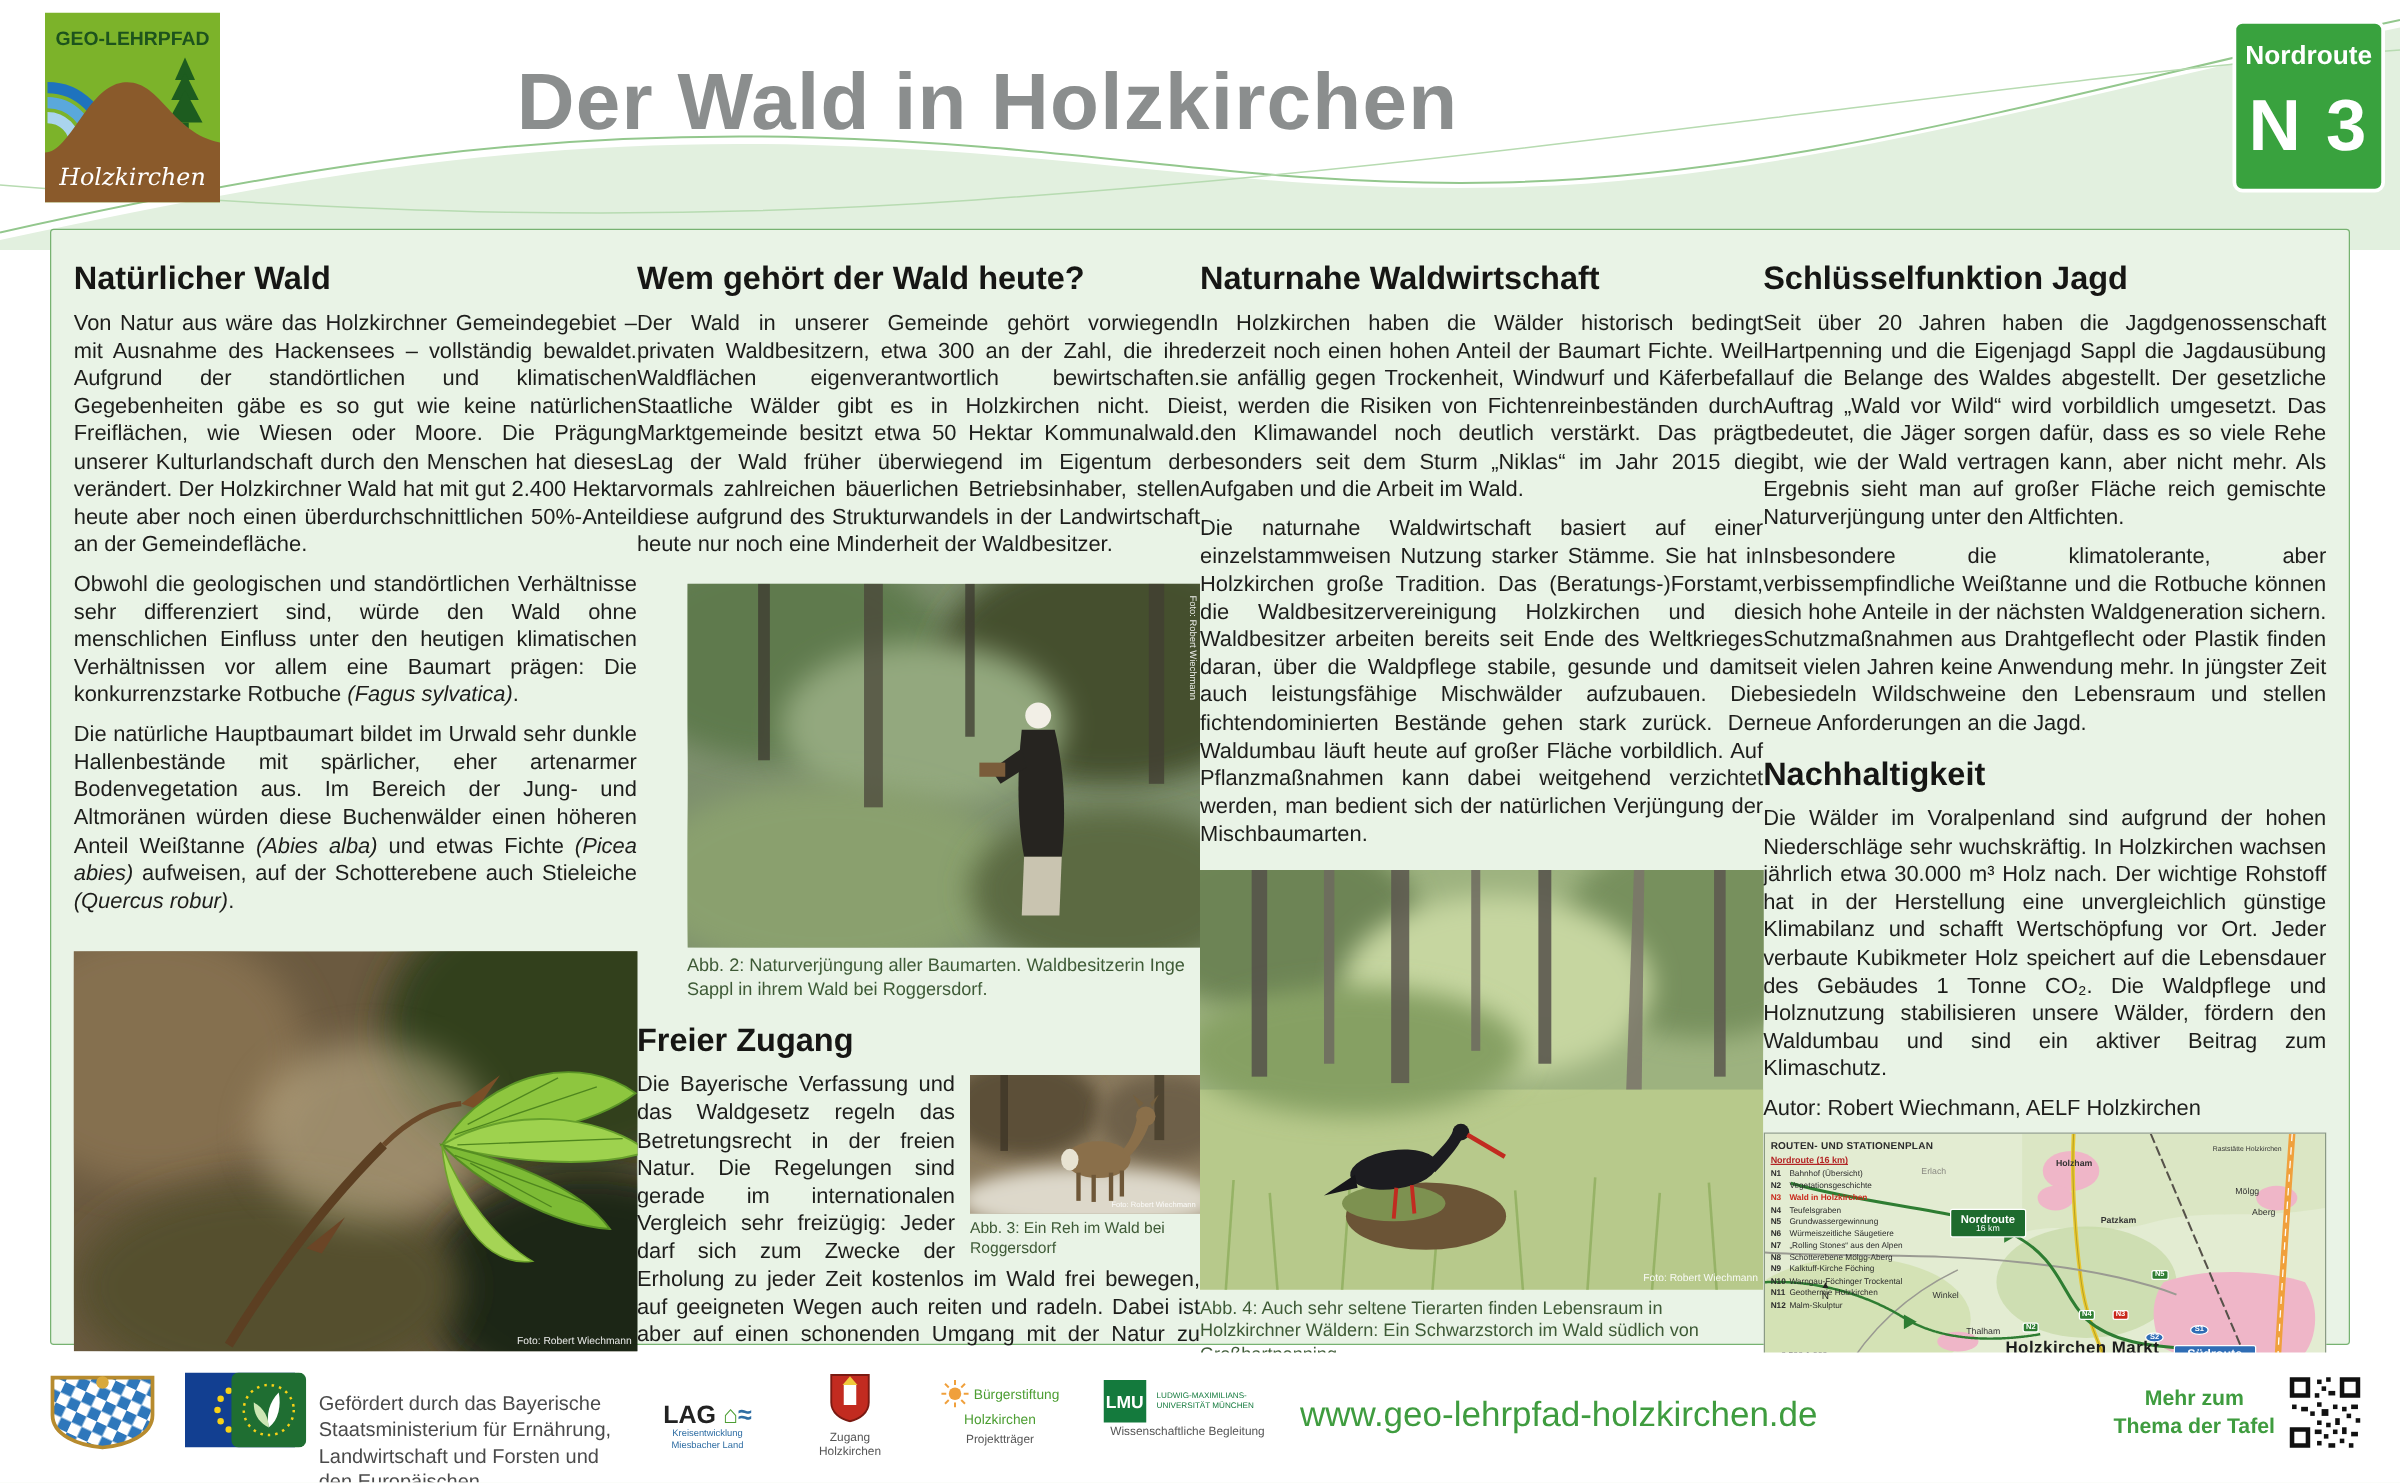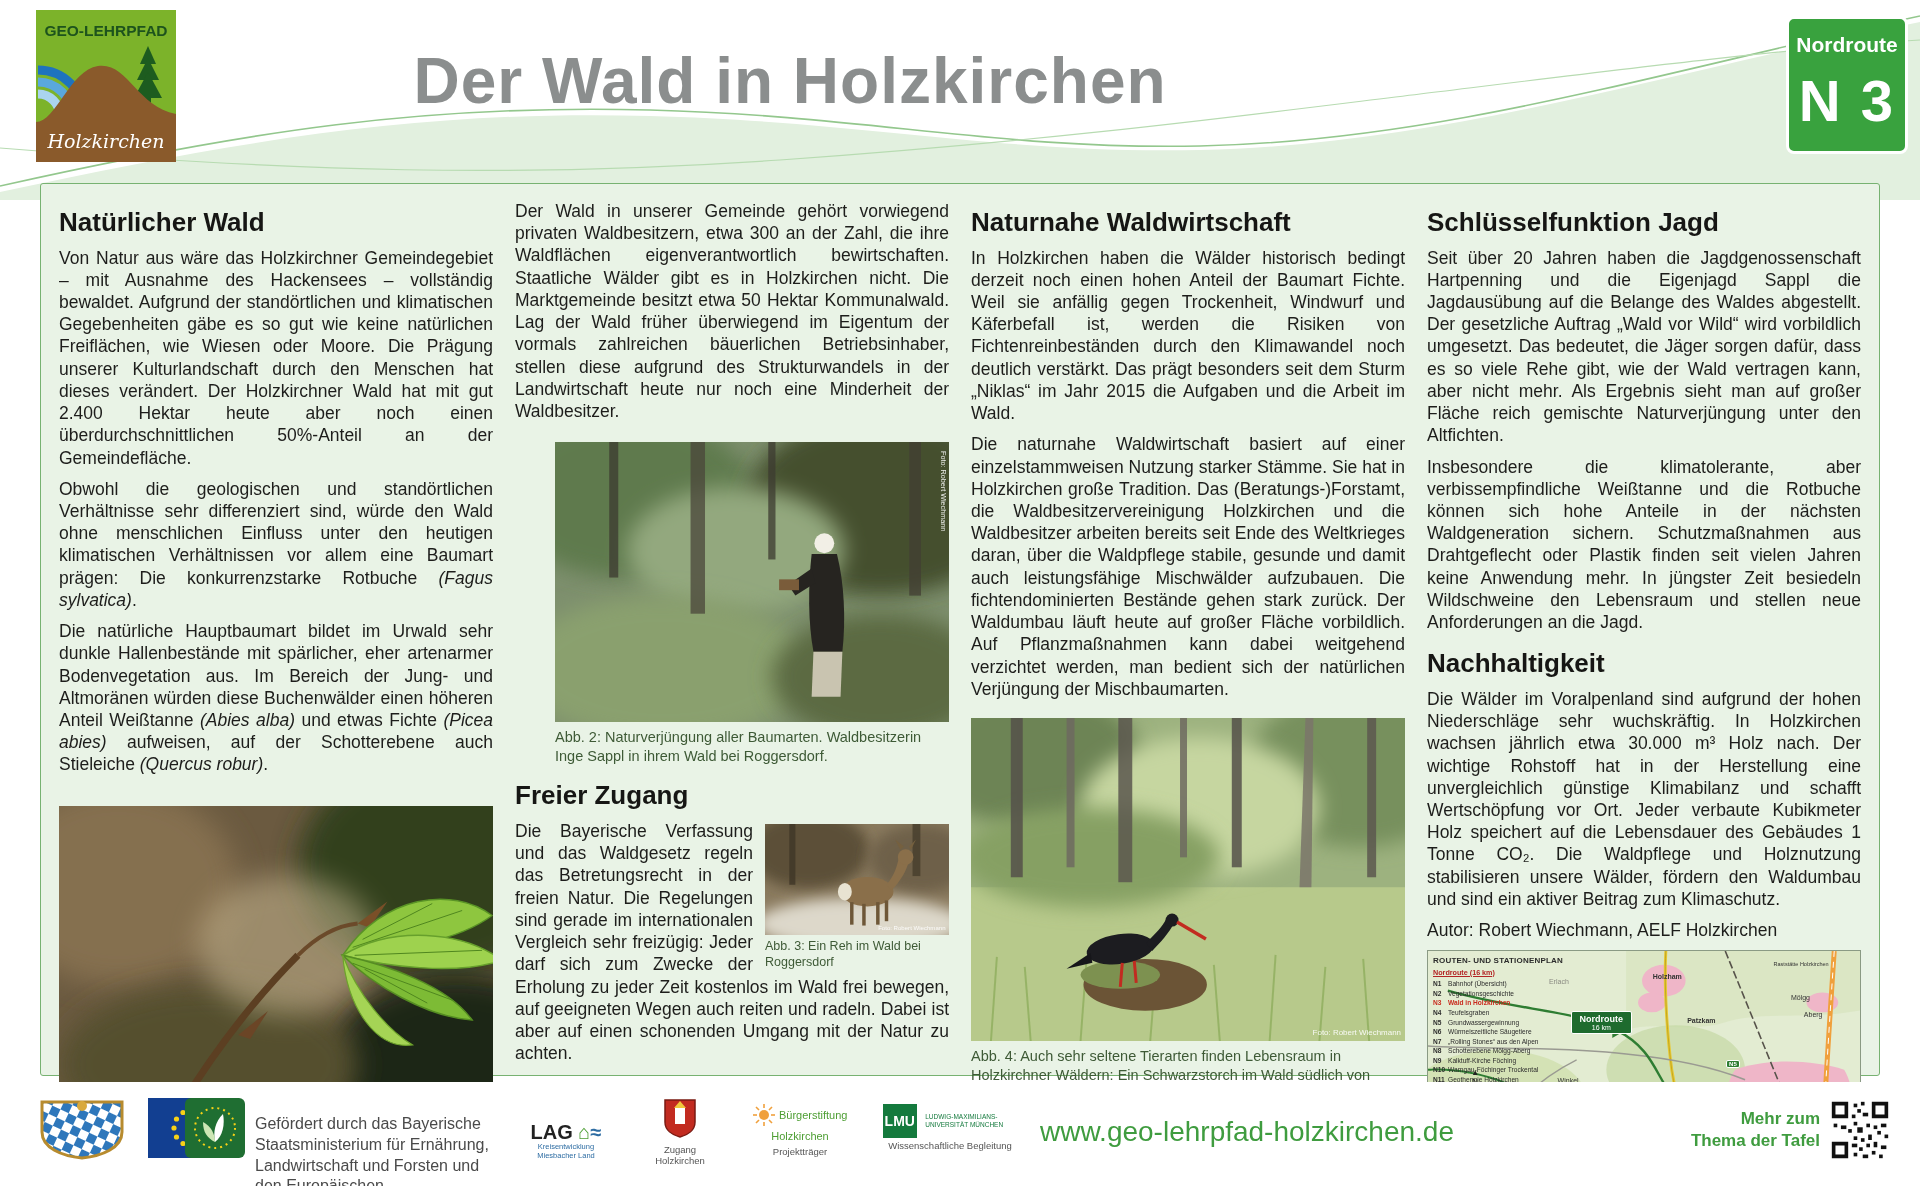--- a/index.html
+++ b/index.html
@@ -10,21 +10,21 @@
   .logo{position:absolute;left:36px;top:10px;width:140px;height:152px;}
   .page-title{position:absolute;left:260px;top:44px;width:1060px;text-align:center;
               font-size:64px;font-weight:bold;color:#8b8e8e;letter-spacing:1px;}
   .route-badge{position:absolute;right:12px;top:16px;width:122px;height:138px;background:#39a23e;
                border:3px solid #fff;border-radius:8px;box-sizing:border-box;text-align:center;color:#fff;}
   .route-badge .rb1{display:block;margin-top:14px;font-size:21px;font-weight:bold;}
   .route-badge .rb2{display:block;margin-top:10px;font-size:58px;font-weight:bold;letter-spacing:2px;}
   
   .panel{position:absolute;left:40px;top:183px;width:1840px;height:893px;background:#e9f3e6;
          border:1.5px solid #77b271;border-radius:3px;box-sizing:border-box;
-         display:grid;grid-template-columns:repeat(4,1fr);column-gap:22px;padding:16px 18px 14px 18px;}
+         display:grid;grid-template-columns:repeat(4,1fr);padding:16px 18px 14px 18px;}
   .col{min-width:0;}
   .col h3{font-size:26px;line-height:1.1;margin:8px 0 10px 0;color:#161614;}
   .col h3.h2nd{margin-top:16px;}
   .col p{font-size:17.5px;line-height:1.27;text-align:justify;margin:0 0 9px 0;}
   .latin{font-style:italic;}
   figure{margin:0;position:relative;}
   .photo{display:block;width:100%;}
   .caption{font-size:14.5px;line-height:1.28;color:#3e5a36;margin-top:6px;text-align:left;}
   .fig1{margin-top:30px;}
   .fig2{margin-top:20px;padding-left:40px;}
@@ -67,21 +67,21 @@
   .lag-top{font-size:20px;font-weight:bold;color:#222;line-height:1;}
   .lag-sub{font-size:7.5px;color:#2e6da3;line-height:1.2;}
   .markt-box{position:absolute;left:640px;top:16px;width:80px;text-align:center;}
   .bst-box{position:absolute;left:735px;top:22px;width:130px;text-align:center;}
   .bst-name{font-size:11px;color:#4d9e33;line-height:1.15;}
   .lmu-box{position:absolute;left:880px;top:22px;width:140px;text-align:center;}
   .lmu-sq{display:inline-block;vertical-align:middle;width:34px;height:34px;background:#147a3d;color:#fff;
           font-size:14px;font-weight:bold;line-height:34px;}
   .lmu-name{display:inline-block;vertical-align:middle;width:92px;margin-left:4px;font-size:6.5px;color:#147a3d;text-align:left;line-height:1.3;}
   .website{position:absolute;left:1040px;top:34px;font-size:28px;font-weight:normal;color:#3f9c3f;}
-  .more{position:absolute;right:100px;top:26px;text-align:right;font-size:17px;font-weight:bold;color:#3f9c3f;line-height:1.3;}
+  .more{position:absolute;right:100px;top:26px;text-align:center;font-size:17px;font-weight:bold;color:#3f9c3f;line-height:1.3;}
   .qr{position:absolute;right:30px;top:18px;width:60px;height:60px;}
 </style>
 </head>
 <body>
 
 <div class="poster">
 
   <svg class="wave-svg" viewBox="0 0 1920 200" preserveAspectRatio="none" aria-hidden="true">
     <path d="M0,192 C250,138 430,110 650,116 C870,122 1000,154 1200,150 C1440,145 1650,76 1920,22 L1920,200 L0,200 Z" fill="#e2f0df"></path>
     <path d="M0,186 C250,130 430,104 650,110 C870,116 1000,150 1200,146 C1440,141 1660,72 1920,16" fill="none" stroke="#93c78d" stroke-width="1.6"></path>
@@ -154,20 +154,21 @@
             </g>
             <path d="M285,150 C300,190 330,225 355,240 C320,245 290,205 285,150 Z" fill="#a5d455" stroke="#6da32b" stroke-width="1.2"></path>
           </g>
           <text x="432" y="304" text-anchor="end" font-size="8" fill="#ffffff" opacity=".9">Foto: Robert Wiechmann</text>
         </svg>
         <figcaption class="caption"><span>Abb. 1: Die Rotbuche </span><span class="latin">(Fagus sylvatica)</span></figcaption>
       </figure>
     </div>
 
     <div class="col">
+      <h3>Wem gehört der Wald heute?</h3>
       <p>Der Wald in unserer Gemeinde gehört vorwiegend privaten Waldbesitzern, etwa 300 an der Zahl, die ihre Waldflächen eigenverantwortlich bewirtschaften. Staatliche Wälder gibt es in Holzkirchen nicht. Die Marktgemeinde besitzt etwa 50 Hektar Kommunalwald. Lag der Wald früher überwiegend im Eigentum der vormals zahlreichen bäuerlichen Betriebsinhaber, stellen diese aufgrund des Strukturwandels in der Landwirtschaft heute nur noch eine Minderheit der Waldbesitzer.</p>
       <figure class="fig2">
         <svg class="photo" viewBox="0 0 436 310" preserveAspectRatio="none">
           <defs>
               <filter id="bl2" x="-30%" y="-30%" width="160%" height="160%">
                 <feGaussianBlur stdDeviation="12"></feGaussianBlur>
               </filter>
             </defs>
           <rect width="436" height="310" fill="#7d8f6d"></rect>
           <ellipse cx="80" cy="60" rx="140" ry="90" fill="#5f7a4e" filter="url(#bl2)"></ellipse>

